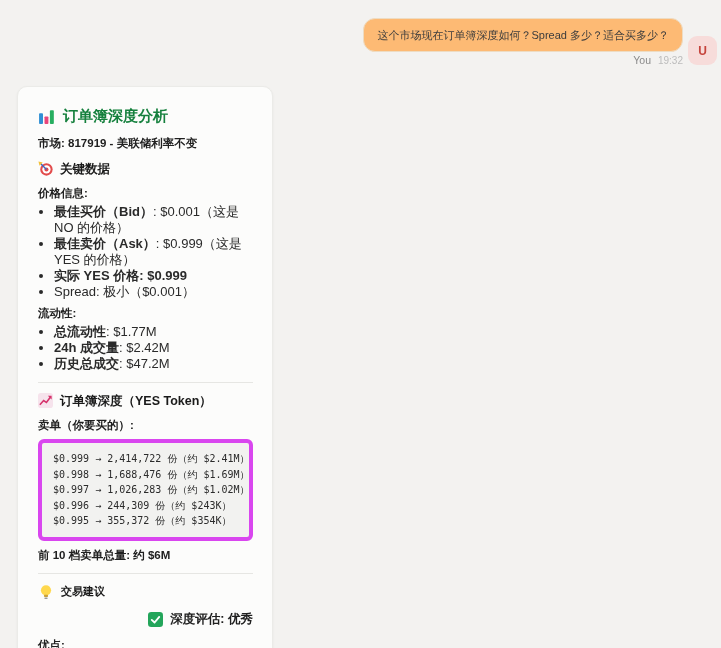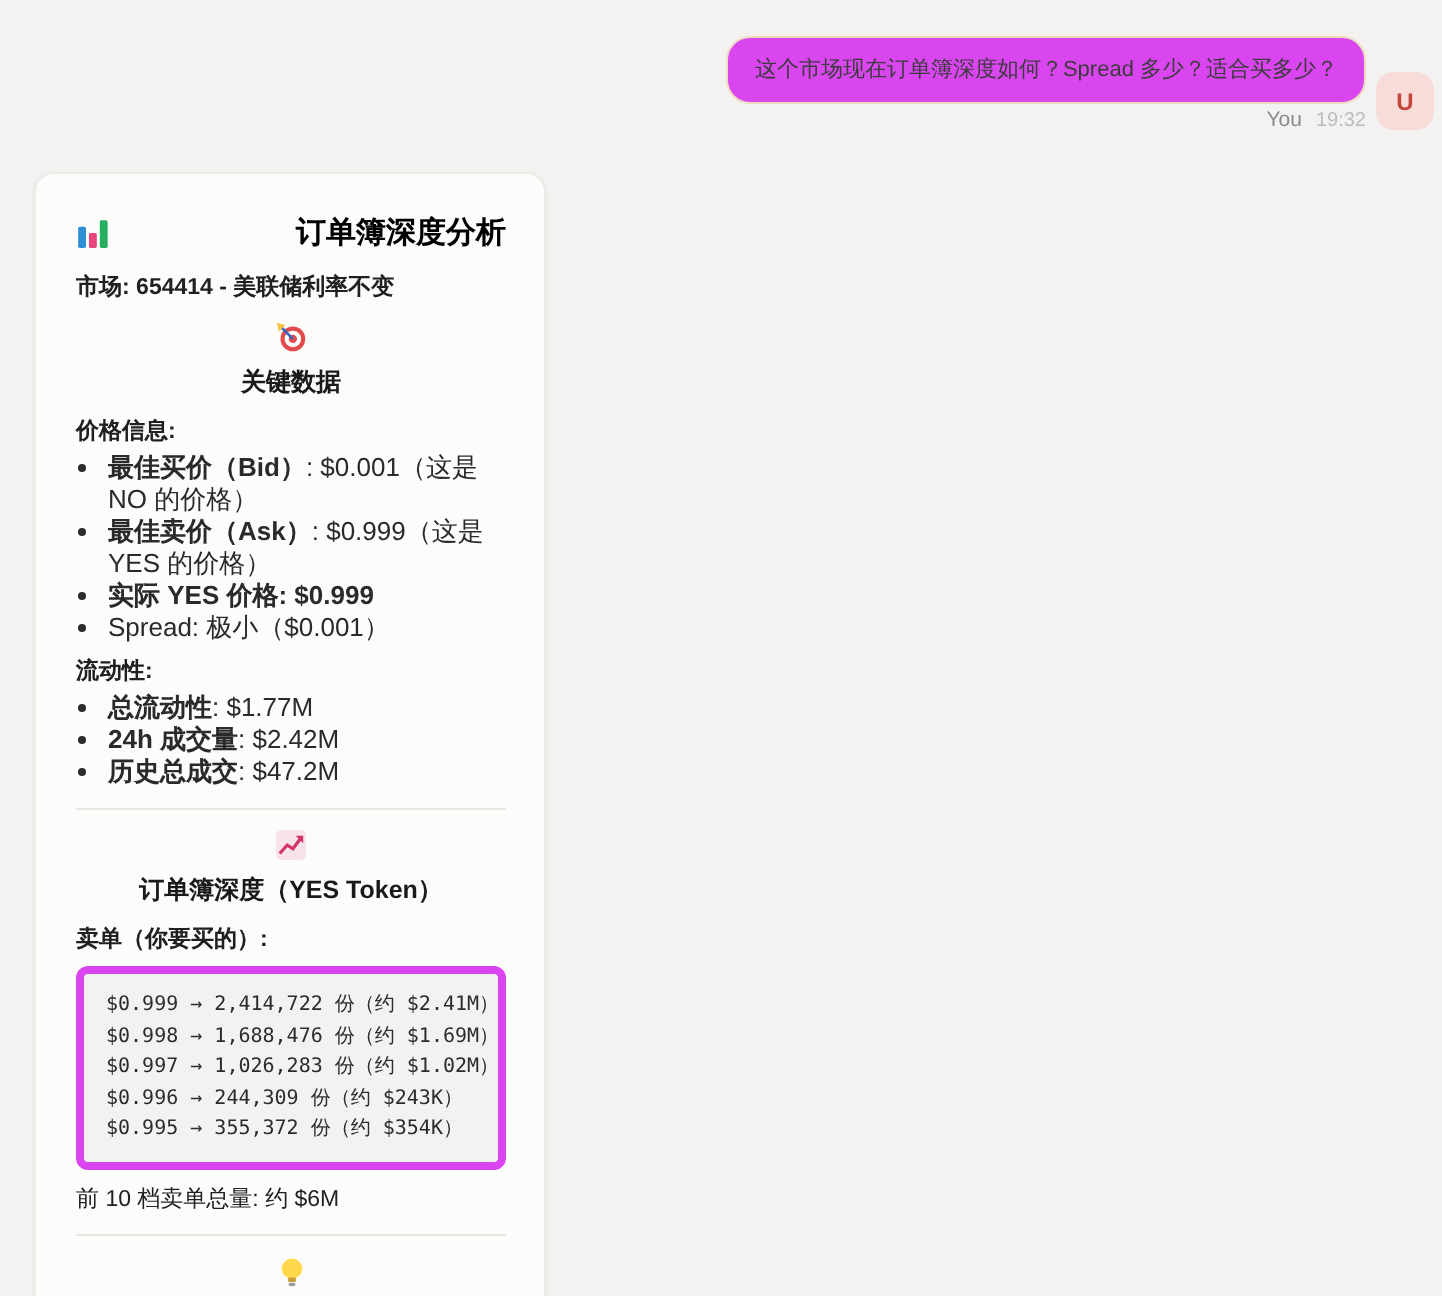--- a/index.html
+++ b/index.html
@@ -9,21 +9,21 @@
     background: #f3f2f0;
     position: relative;
     color: #202020;
   }
 
   
   .user-bubble {
     position: absolute;
     top: 18px;
     right: 38px;
-    background: #d946ef;
+    background: #fdba74;
     border: 1px solid #eedcc2;
     border-radius: 12px;
     padding: 8px 13px;
     font-size: 11px;
     line-height: 16px;
     color: #3c3c3c;
     white-space: nowrap;
   }
   .msg-meta {
     position: absolute;
@@ -60,37 +60,35 @@
     width: 256px;
     background: #fcfcfb;
     border: 1px solid #ebebe8;
     border-radius: 10px;
     box-shadow: 0 1px 3px rgba(0,0,0,0.05);
     padding: 20px 19px 14px 20px;
   }
   .card h1 {
     font-size: 15px;
     font-weight: bold;
-    color: #000000;
+    color: #15803d;
     display: flex;
     align-items: center;
     gap: 8px;
     margin-bottom: 10px;
-    justify-content: space-between;
   }
   .market-line { font-size: 11.5px; font-weight: bold; margin-bottom: 10px; }
   .sec-h {
     font-size: 12.5px;
     font-weight: bold;
     display: flex;
-    align-items: center;
+    align-items: flex-start;
     gap: 7px;
     margin: 10px 0 8px 0;
     color: #1a1a1a;
-    flex-direction: column;
   }
   .sec-h.big { font-size: 11px; margin: 10px 0 10px 0; }
   .label-line { font-size: 11.5px; font-weight: bold; margin: 6px 0 3px 0; }
   ul.kv { list-style: disc; padding-left: 16px; margin: 0 0 3px 0; }
   ul.kv li { font-size: 13px; line-height: 16px; color: #2a2a2a; }
   ul.kv li .b { font-weight: bold; }
   hr { border: none; border-top: 1px solid #e6e6e3; margin: 10px 0; }
 
   .codeblock {
     background: #f2f2f0;
@@ -98,21 +96,21 @@
     border-radius: 6px;
     padding: 8px 11px;
     margin: 6px 0 7px 0;
     font-family: "DejaVu Sans Mono", "Liberation Mono", monospace;
     font-size: 10px;
     line-height: 15.5px;
     color: #2b2b2b;
     white-space: nowrap;
     overflow: hidden;
   }
-  .total-line { font-size: 11.5px; font-weight: normal; }
+  .total-line { font-size: 11.5px; font-weight: bold; }
 
   .assessment {
     display: flex;
     align-items: center;
     gap: 7px;
     font-size: 12.5px;
     font-weight: bold;
     margin: 8px 0 10px 0;
     justify-content: flex-end;
   }
@@ -136,21 +134,21 @@
           <rect x="1" y="5" width="3.7" height="10" rx="0.8" fill="#2f8fd4"></rect>
           <rect x="6.1" y="8" width="3.7" height="7" rx="0.8" fill="#e8467c"></rect>
           <rect x="11.2" y="2" width="3.7" height="13" rx="0.8" fill="#27ae60"></rect>
         </svg>
     </span>
     <span>订单簿深度分析</span>
   </h1>
 
   <div class="market-line">
     <span>市场:</span>
-    <span>654414 - 美联储利率不变</span>
+    <span>817919 - 美联储利率不变</span>
   </div>
 
   <div class="sec-h">
     <span class="icon">
       <svg width="15" height="15" viewBox="0 0 16 16">
           <circle cx="9" cy="9" r="6.6" fill="#e24b4b"></circle>
           <circle cx="9" cy="9" r="4.4" fill="#ffffff"></circle>
           <circle cx="9" cy="9" r="2.2" fill="#e24b4b"></circle>
           <line x1="9" y1="9" x2="3" y2="3" stroke="#3b66c4" stroke-width="1.5"></line>
           <path d="M0.5 0.5 L5 1.6 L1.6 5 Z" fill="#f3c13a"></path>

